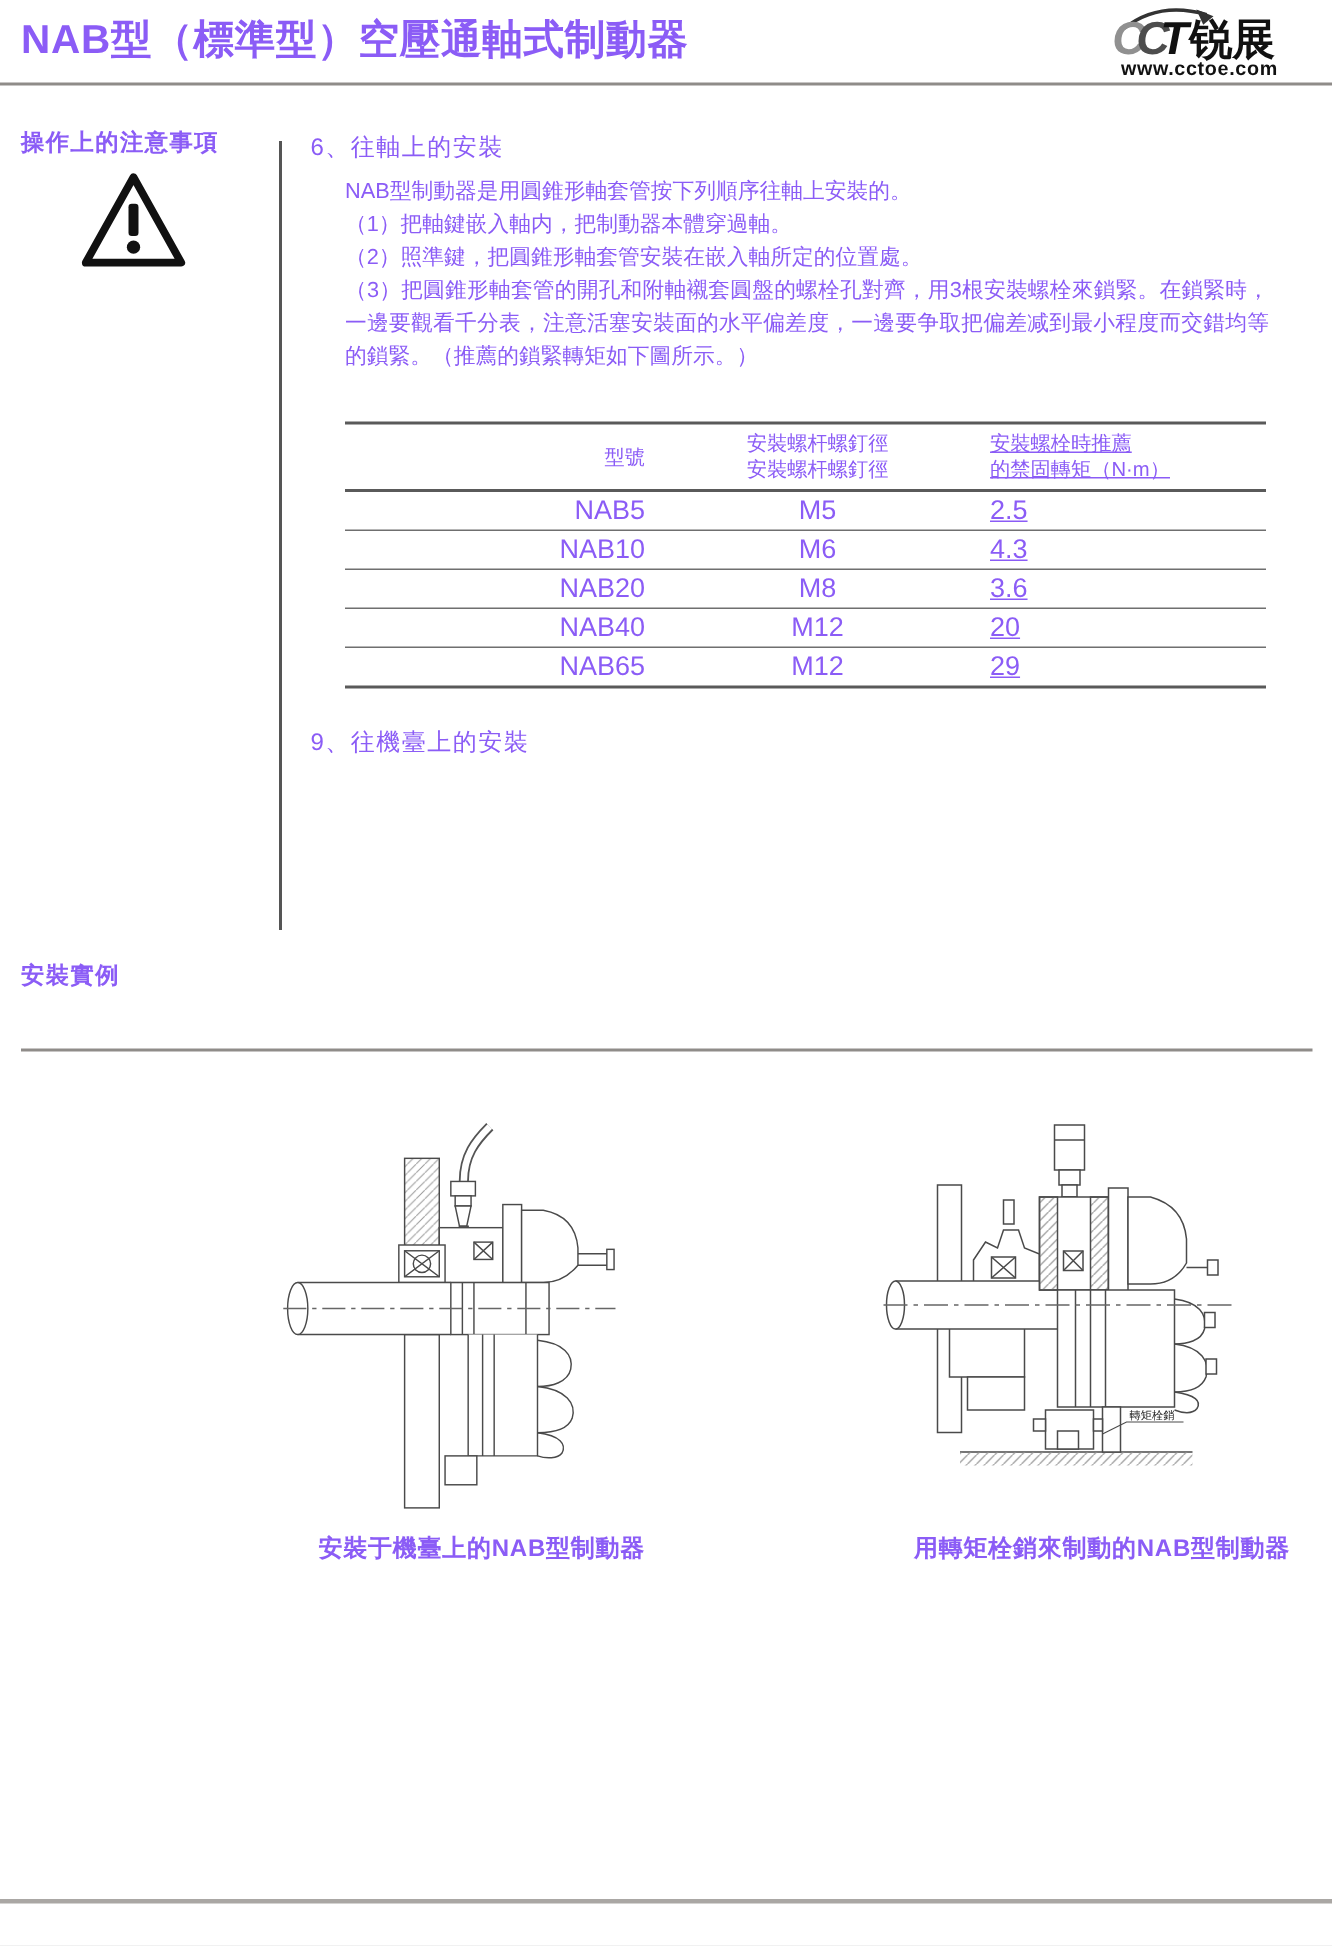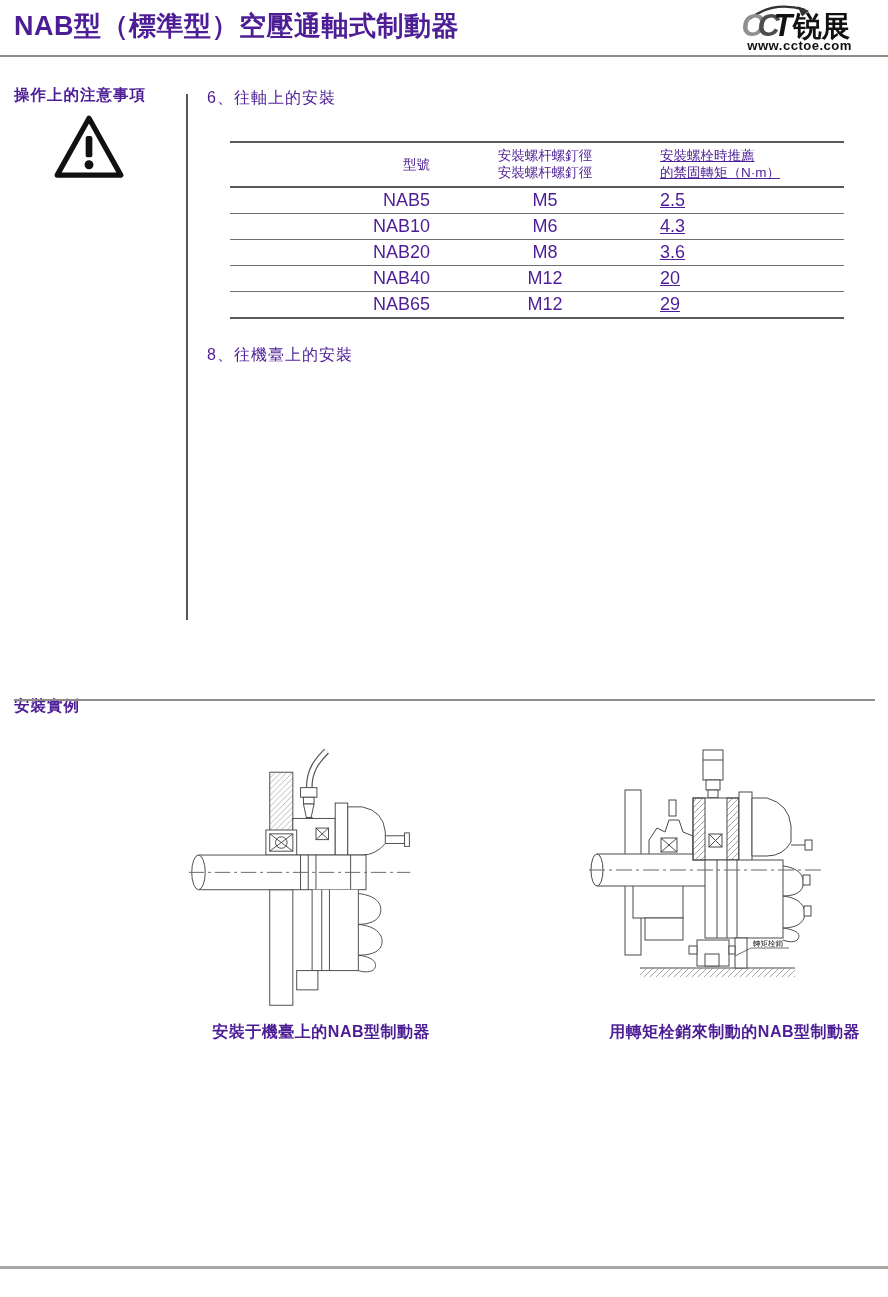--- a/index.html
+++ b/index.html
@@ -1,18 +1,18 @@
 <!DOCTYPE html>
 <html><head>
 <meta charset="utf-8">
 <style>
   html,body{margin:0;padding:0;background:#e8e8e8;}
   .page{
     position:relative;width:888px;height:1297px;background:#ffffff;
-    font-family:"Liberation Sans",sans-serif;color:#4c1d95;overflow:hidden;
+    font-family:"Liberation Sans",sans-serif;color:#8b5cf6;overflow:hidden;
     margin:0 auto;
   }
   
   .title{position:absolute;left:14px;top:8px;font-size:27px;font-weight:bold;letter-spacing:0.5px;}
   .header-rule{position:absolute;left:0;top:55px;width:888px;height:2px;background:#8f8c89;}
   .logo{position:absolute;right:10px;top:4px;width:138px;height:48px;}
   
   .side-label{position:absolute;left:14px;top:85px;font-size:15.5px;font-weight:bold;letter-spacing:1px;}
   .warn-wrap{position:absolute;left:52px;top:112px;width:74px;height:70px;}
   .vdivider{position:absolute;left:186px;top:94px;width:1.5px;height:526px;background:#555;}
@@ -28,21 +28,21 @@
   table.spec tbody tr{border-bottom:1.5px solid #6f6f6f;}
   table.spec tbody tr:last-child{border-bottom:none;}
   table.spec th{font-weight:normal;font-size:13.5px;line-height:17px;padding:4px 0 5px 0;vertical-align:middle;}
   table.spec td{font-size:18px;height:23px;padding:1px 0;}
   .col-model{width:200px;text-align:right;padding-left:2px;}
   .col-screw{width:230px;text-align:center;}
   .col-torque{width:184px;text-align:left;text-decoration:underline;}
   table.spec td.col-model{padding-left:2px;}
   .sec2{margin-top:26px;}
   
-  .ex-heading{position:absolute;left:14px;top:696px;font-size:15.5px;font-weight:bold;letter-spacing:1px;}
+  .ex-heading{position:absolute;left:14px;top:640px;font-size:15.5px;font-weight:bold;letter-spacing:1px;}
   .ex-rule{position:absolute;left:14px;top:699px;width:861px;height:2px;background:#8f8c89;}
   .fig-left{position:absolute;left:185px;top:742px;width:260px;height:280px;}
   .fig-right{position:absolute;left:585px;top:742px;width:255px;height:255px;}
   .caption{position:absolute;top:1022px;font-size:16px;font-weight:600;text-align:right;letter-spacing:0.5px;}
   .cap-left{left:150px;width:280px;}
   .cap-right{left:575px;width:285px;}
   .bottom-rule{position:absolute;left:0;top:1266px;width:888px;height:3px;background:#aaa7a4;}
   svg{display:block;}
 </style>
 </head>
@@ -71,20 +71,26 @@
     <svg viewBox="0 0 100 92" width="74" height="70">
       <path d="M50 7 L93 84 H7 Z" fill="#fff" stroke="#111" stroke-width="7" stroke-linejoin="round"></path>
       <rect x="45.5" y="31" width="9" height="29" rx="3" fill="#111"></rect>
       <circle cx="50" cy="70" r="6" fill="#111"></circle>
     </svg>
   </div>
   <div class="vdivider"></div>
 
   <div class="content">
     <h2 class="sec-heading">6、往軸上的安裝</h2>
+    <div class="body-text">
+      <p>NAB型制動器是用圓錐形軸套管按下列順序往軸上安裝的。</p>
+      <p>（1）把軸鍵嵌入軸内，把制動器本體穿過軸。</p>
+      <p>（2）照準鍵，把圓錐形軸套管安裝在嵌入軸所定的位置處。</p>
+      <p>（3）把圓錐形軸套管的開孔和附軸襯套圓盤的螺栓孔對齊，用3根安裝螺栓來鎖緊。在鎖緊時，一邊要觀看千分表，注意活塞安裝面的水平偏差度，一邊要争取把偏差减到最小程度而交錯均等的鎖緊。（推薦的鎖緊轉矩如下圖所示。）</p>
+    </div>
 
     <table class="spec">
       <thead>
         <tr>
           <th class="col-model">
             <div>型號</div>
           </th>
           <th class="col-screw">
             <div>安裝螺杆螺釘徑</div>
             <div>安裝螺杆螺釘徑</div>
@@ -117,21 +123,21 @@
           <td class="col-torque">20</td>
         </tr>
         <tr>
           <td class="col-model">NAB65</td>
           <td class="col-screw">M12</td>
           <td class="col-torque">29</td>
         </tr>
       </tbody>
     </table>
 
-    <h2 class="sec-heading sec2">8、往機臺上的安裝</h2>
+    <h2 class="sec-heading sec2">9、往機臺上的安裝</h2>
   </div>
 
   <div class="ex-heading">安裝實例</div>
   <div class="ex-rule"></div>
 
   <div class="fig-left">
     <svg viewBox="0 0 270 280" width="260" height="280">
       <defs>
         <pattern id="hL" width="6" height="6" patternUnits="userSpaceOnUse">
           <path d="M0 6 L6 0" stroke="#9a9a9a" stroke-width="0.7"></path>

